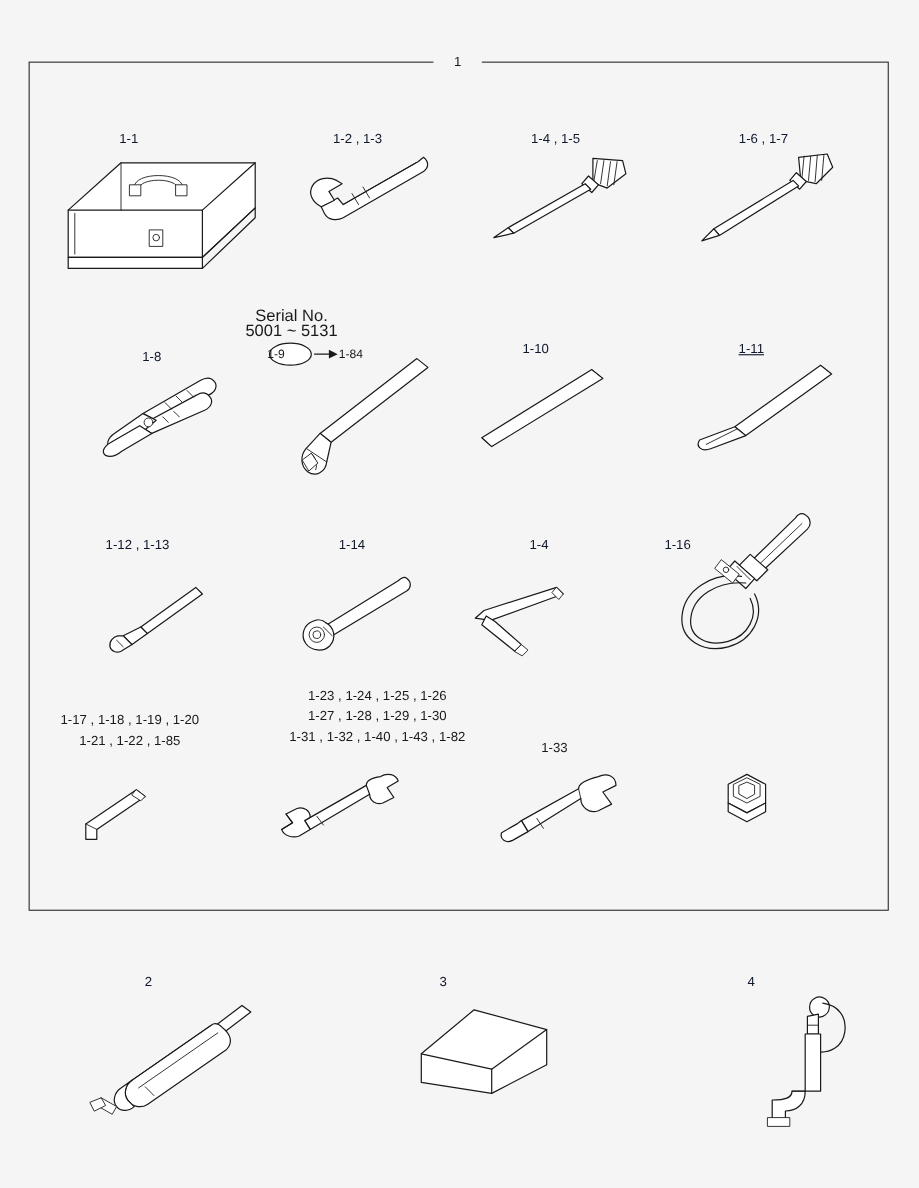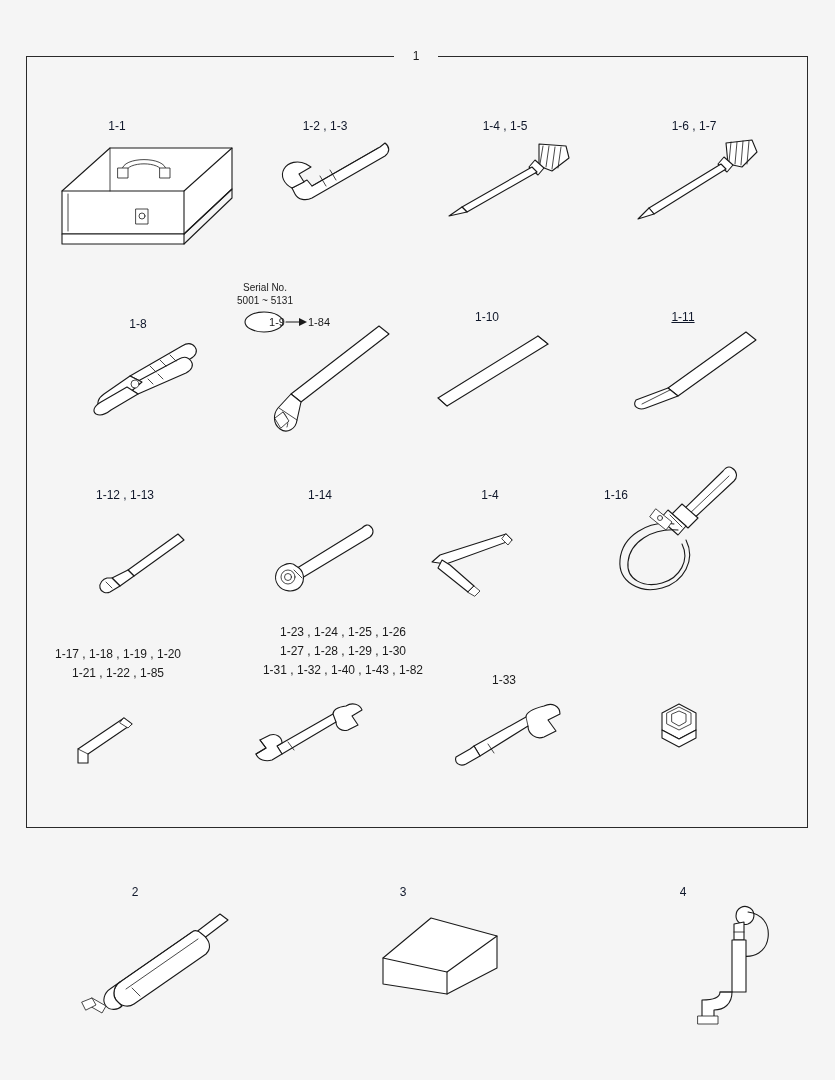--- a/index.html
+++ b/index.html
@@ -63,41 +63,41 @@
     position: absolute;
     font-size: 12px;
     line-height: 19px;
     color: #1a1a1a;
     text-align: center;
     transform: translateX(-50%);
     white-space: nowrap;
   }
   .serial-note {
     position: absolute;
-    font-size: 10px;
+    font-size: 15px;
     line-height: 13px;
     text-align: center;
     transform: translateX(-50%);
     white-space: nowrap;
   }
 
   .fig {
     position: absolute;
   }
   svg { display: block; overflow: visible; }
   .ln { fill: none; stroke: #1a1a1a; stroke-width: 1.1; stroke-linejoin: round; stroke-linecap: round; }
   .ln-thin { fill: none; stroke: #1a1a1a; stroke-width: 0.8; stroke-linejoin: round; stroke-linecap: round; }
   .fillw { fill: #ffffff; stroke: #1a1a1a; stroke-width: 1.1; stroke-linejoin: round; stroke-linecap: round; }
   .fillw-thin { fill: #ffffff; stroke: #1a1a1a; stroke-width: 0.8; stroke-linejoin: round; stroke-linecap: round; }
   .filld { fill: #1a1a1a; stroke: none; }
   .callout-text {
     position: absolute;
     font-size: 11px;
     line-height: 12px;
-    text-align: right;
+    text-align: left;
     white-space: nowrap;
   }
 </style>
 </head>
 <body>
 
 <div class="page">
 
   <div class="group-box"></div>
   <div class="group-label group-1-label">1</div>

